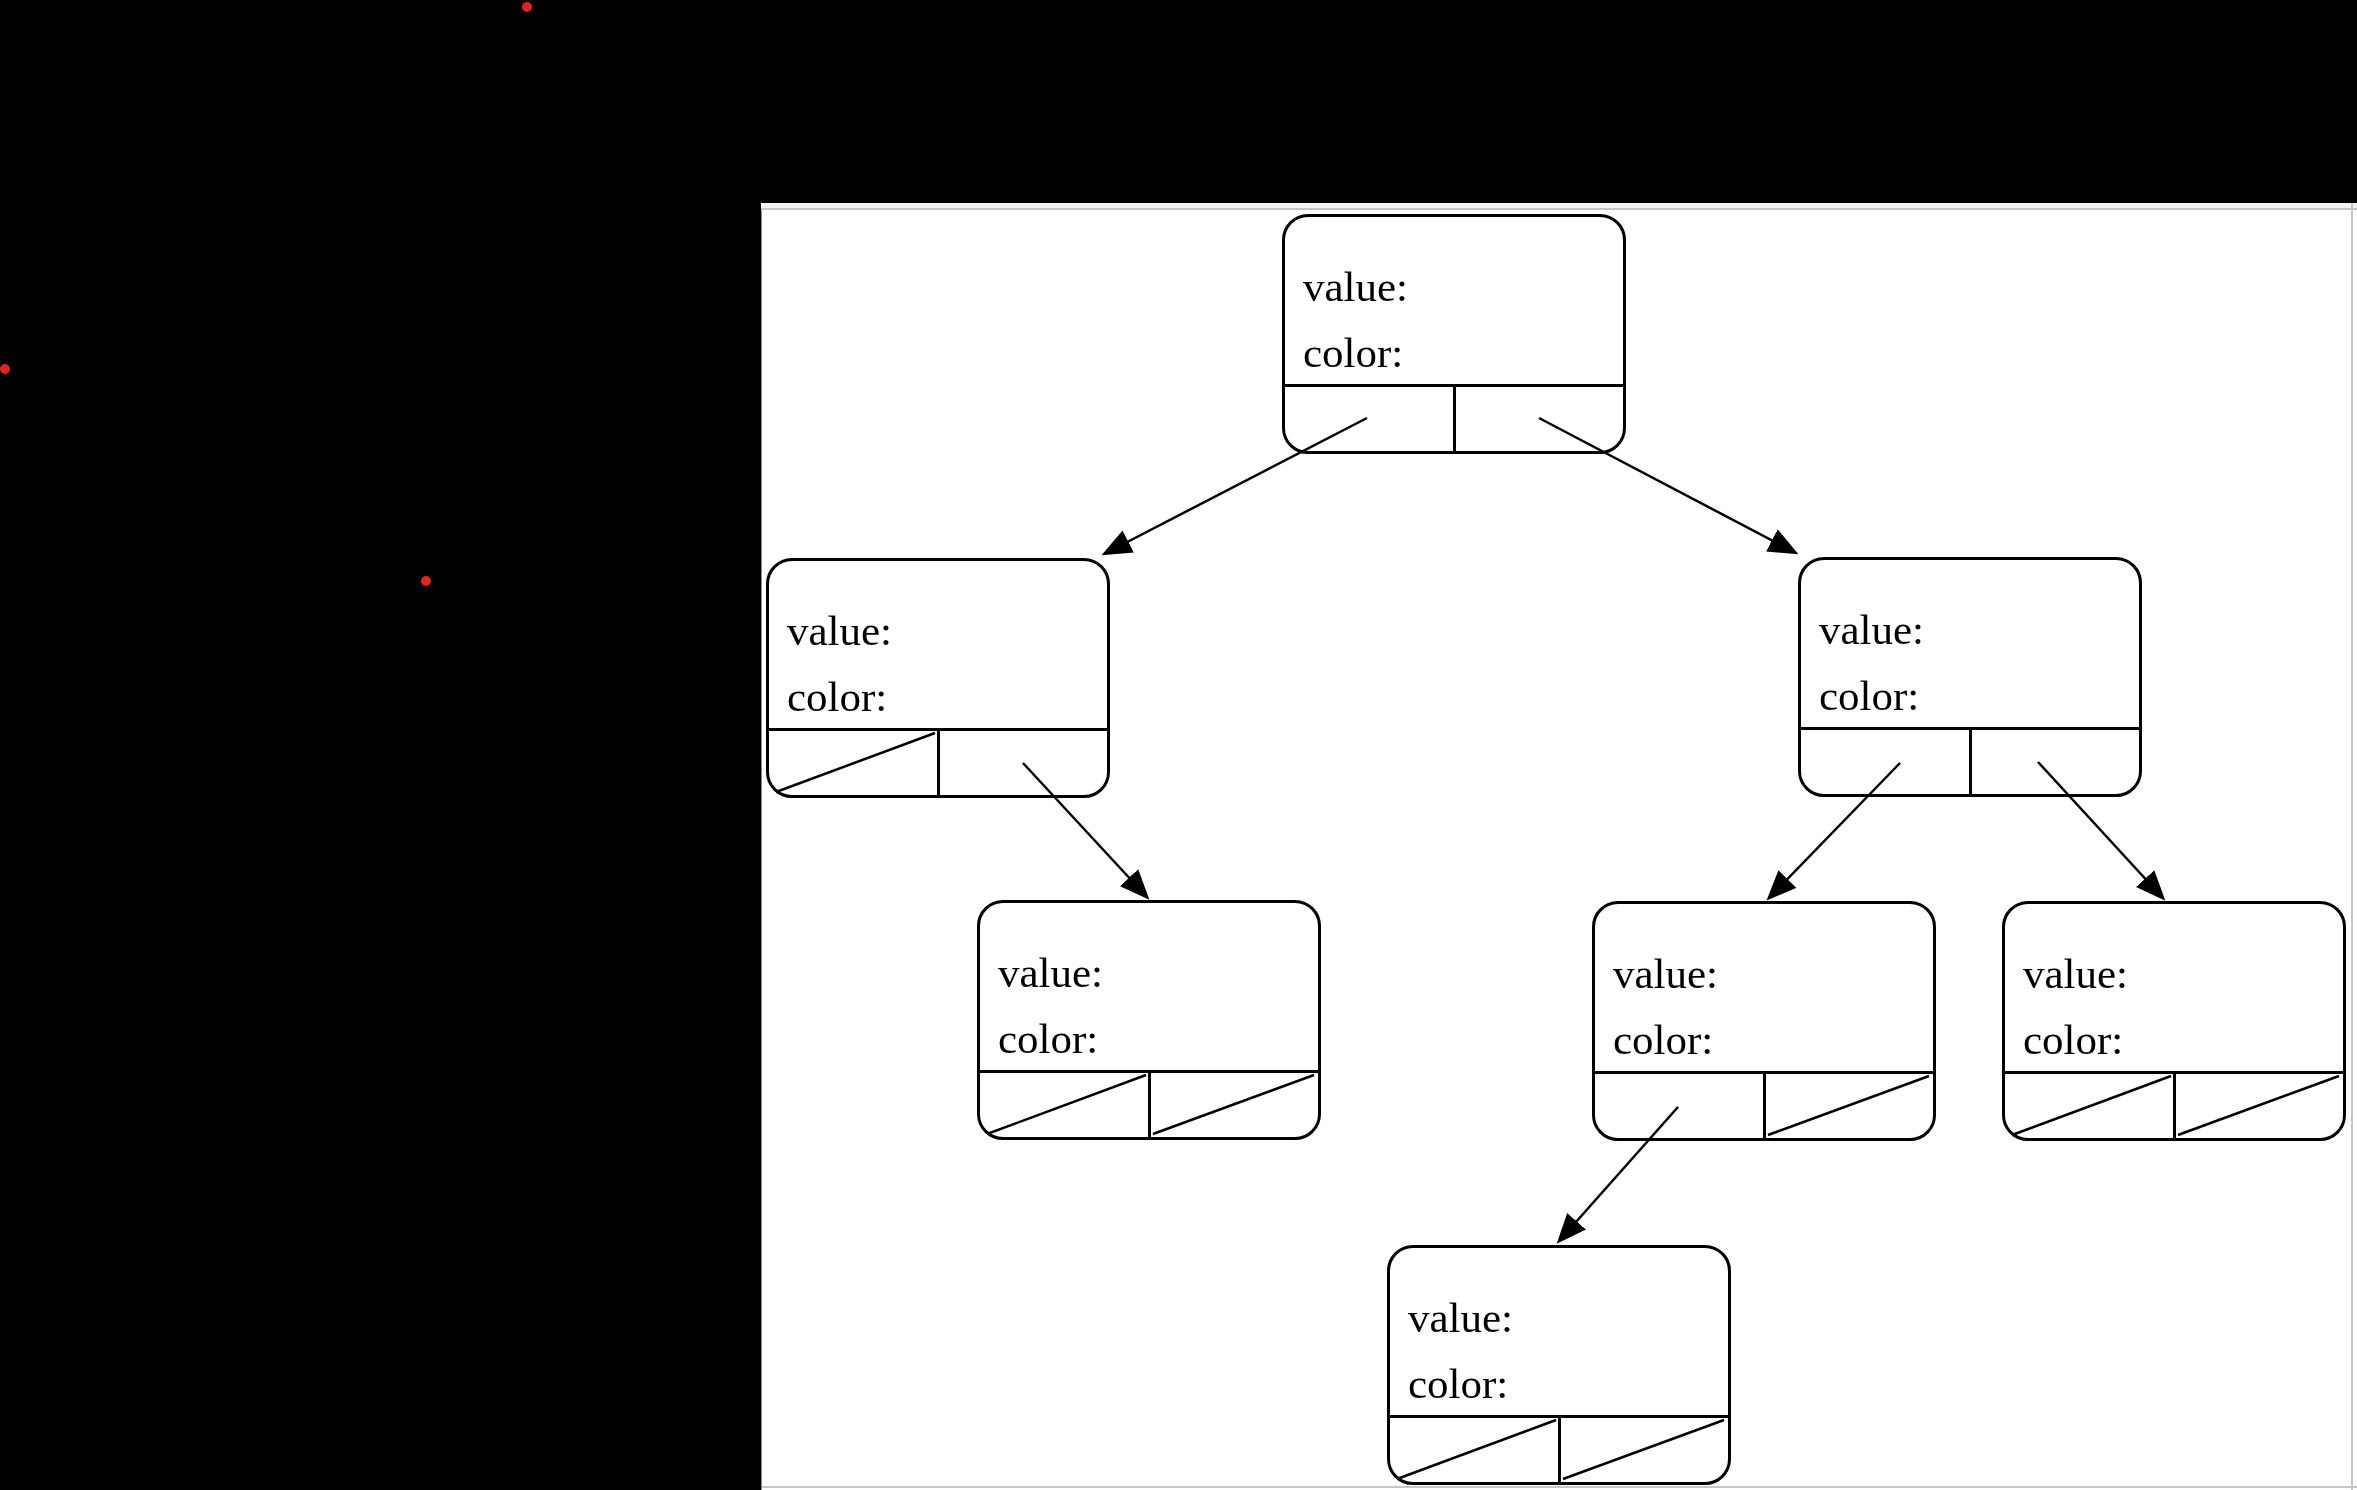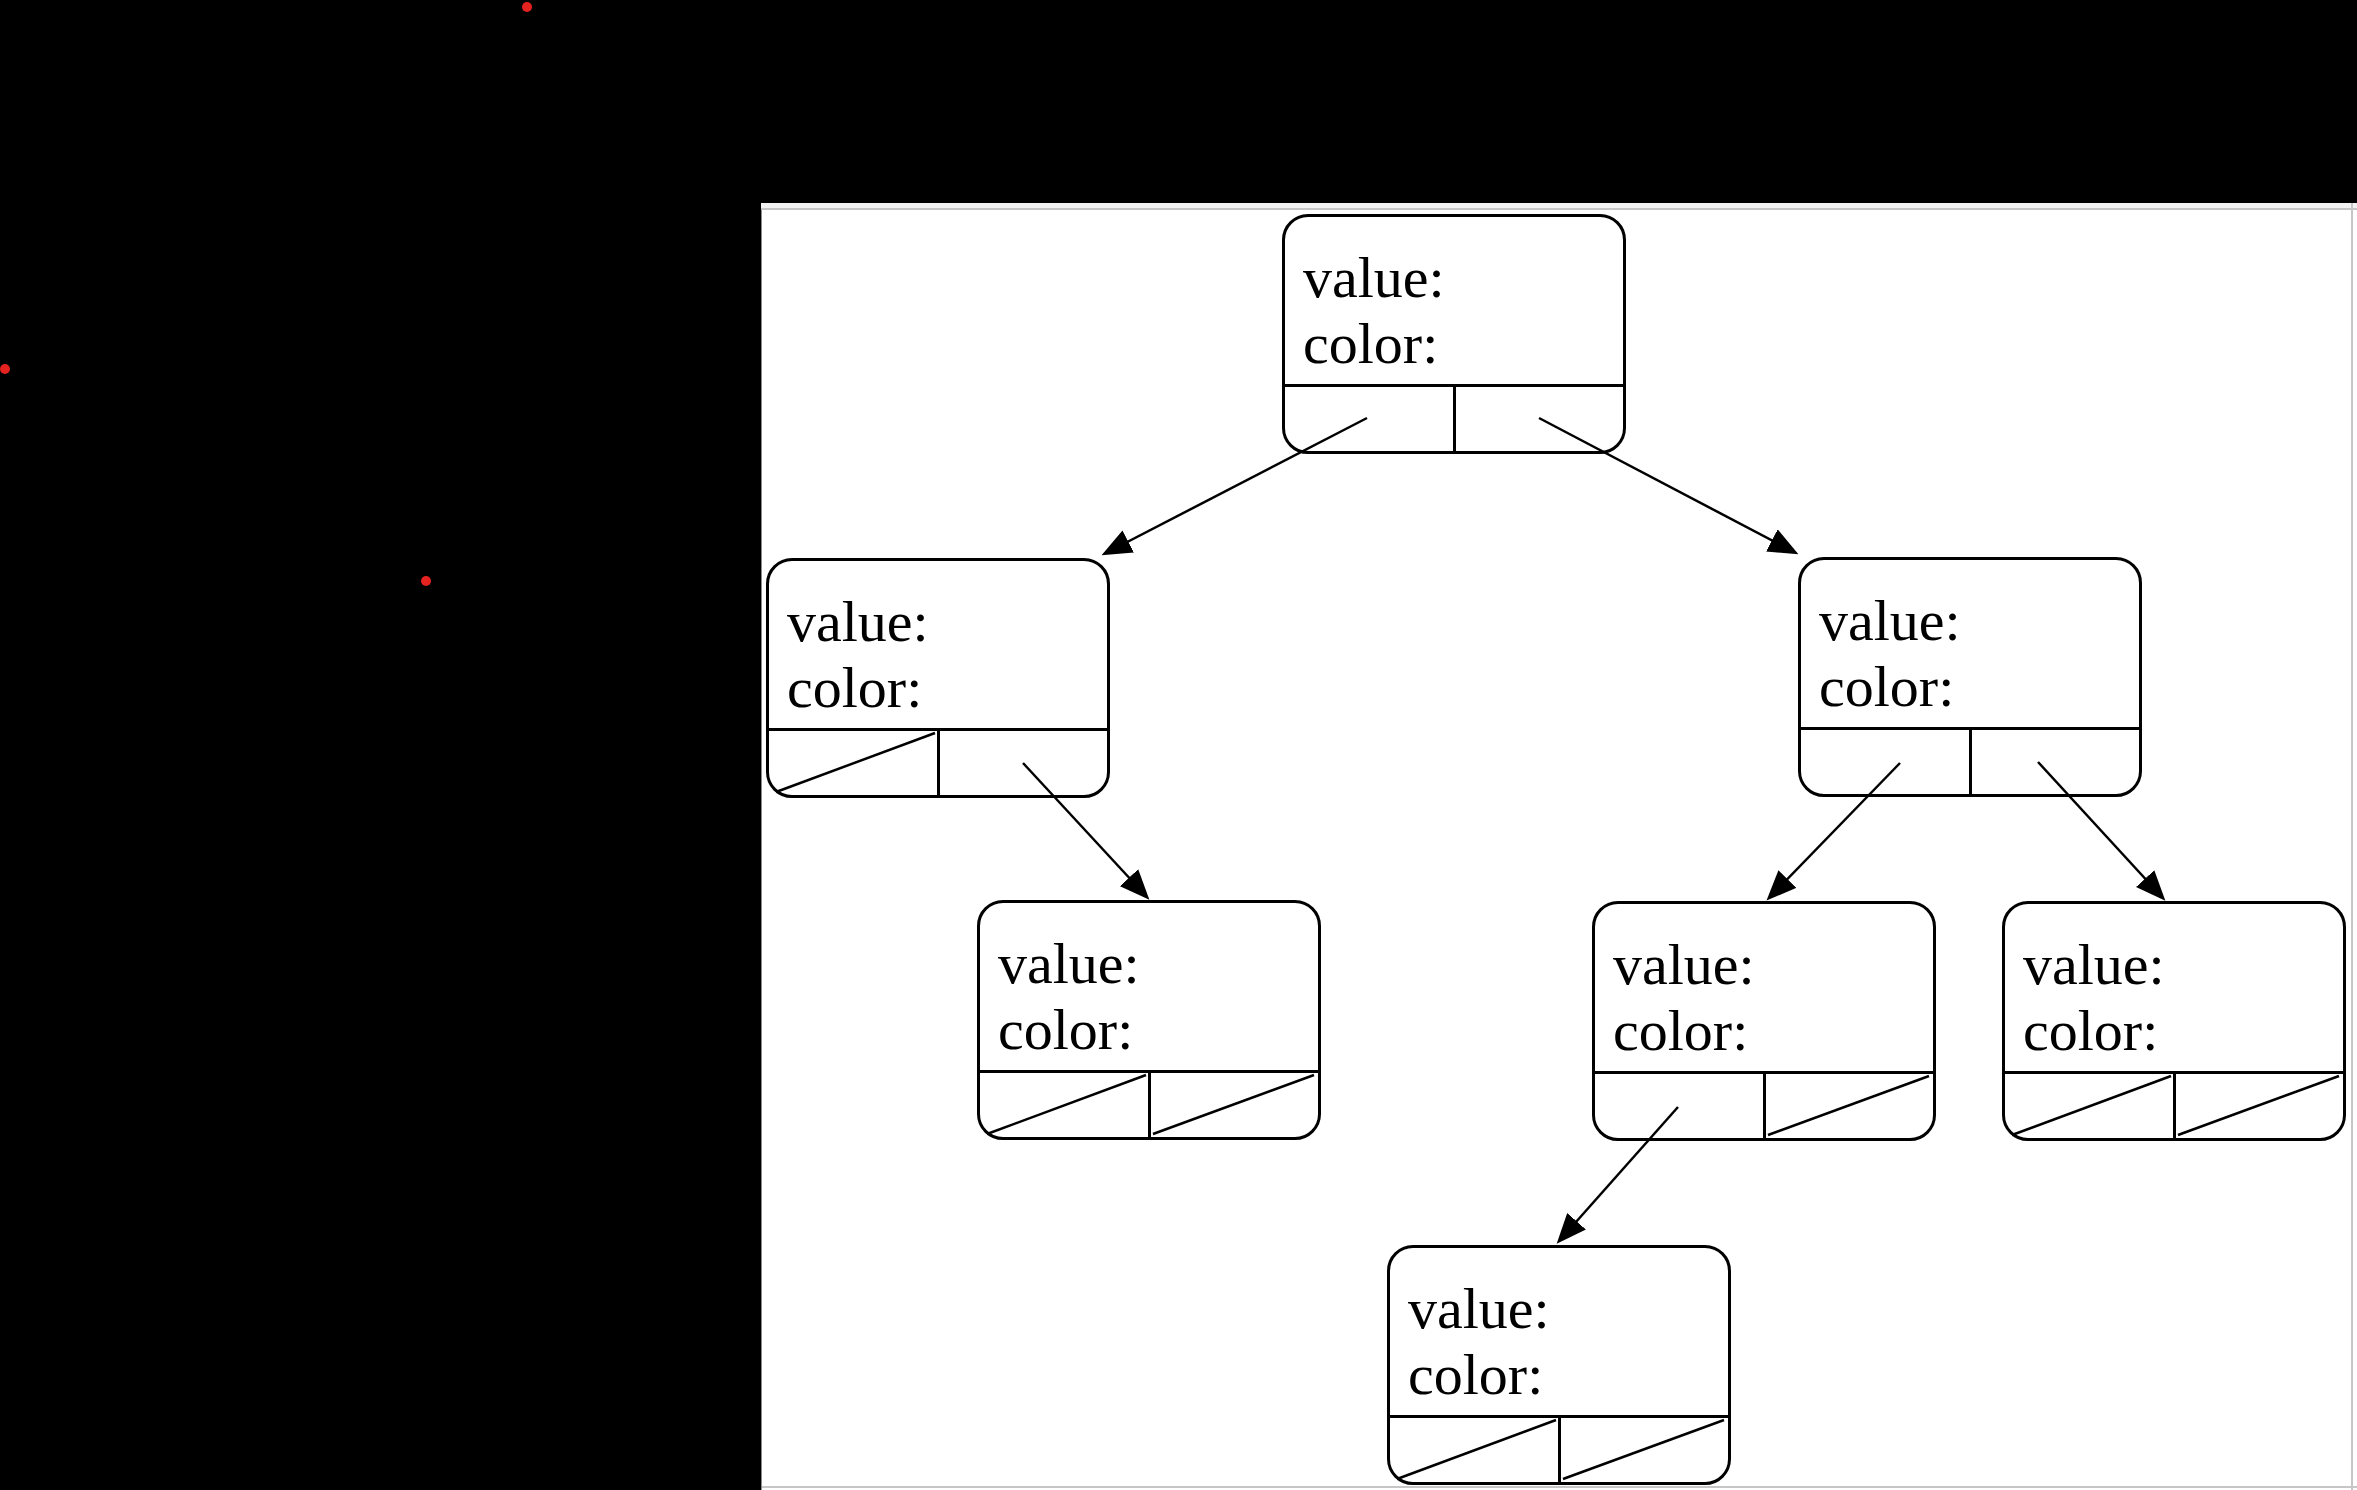--- a/index.html
+++ b/index.html
@@ -43,22 +43,22 @@
     position: absolute;
     width: 344px; height: 240px;
     box-sizing: border-box;
     border: 3px solid #000;
     border-radius: 26px;
     background: #fff;
   }
   .ntext {
     box-sizing: border-box;
     height: 167px;
-    padding: 28px 0 0 18px;
-    font-size: 58px;
+    padding: 37px 0 0 18px;
+    font-size: 43px;
     line-height: 66px;
     color: #000;
   }
   .cells {
     position: absolute;
     left: 0; right: 0; top: 167px; bottom: 0;
     border-top: 3px solid #000;
     border-radius: 0 0 23px 23px;
     display: flex;
   }

